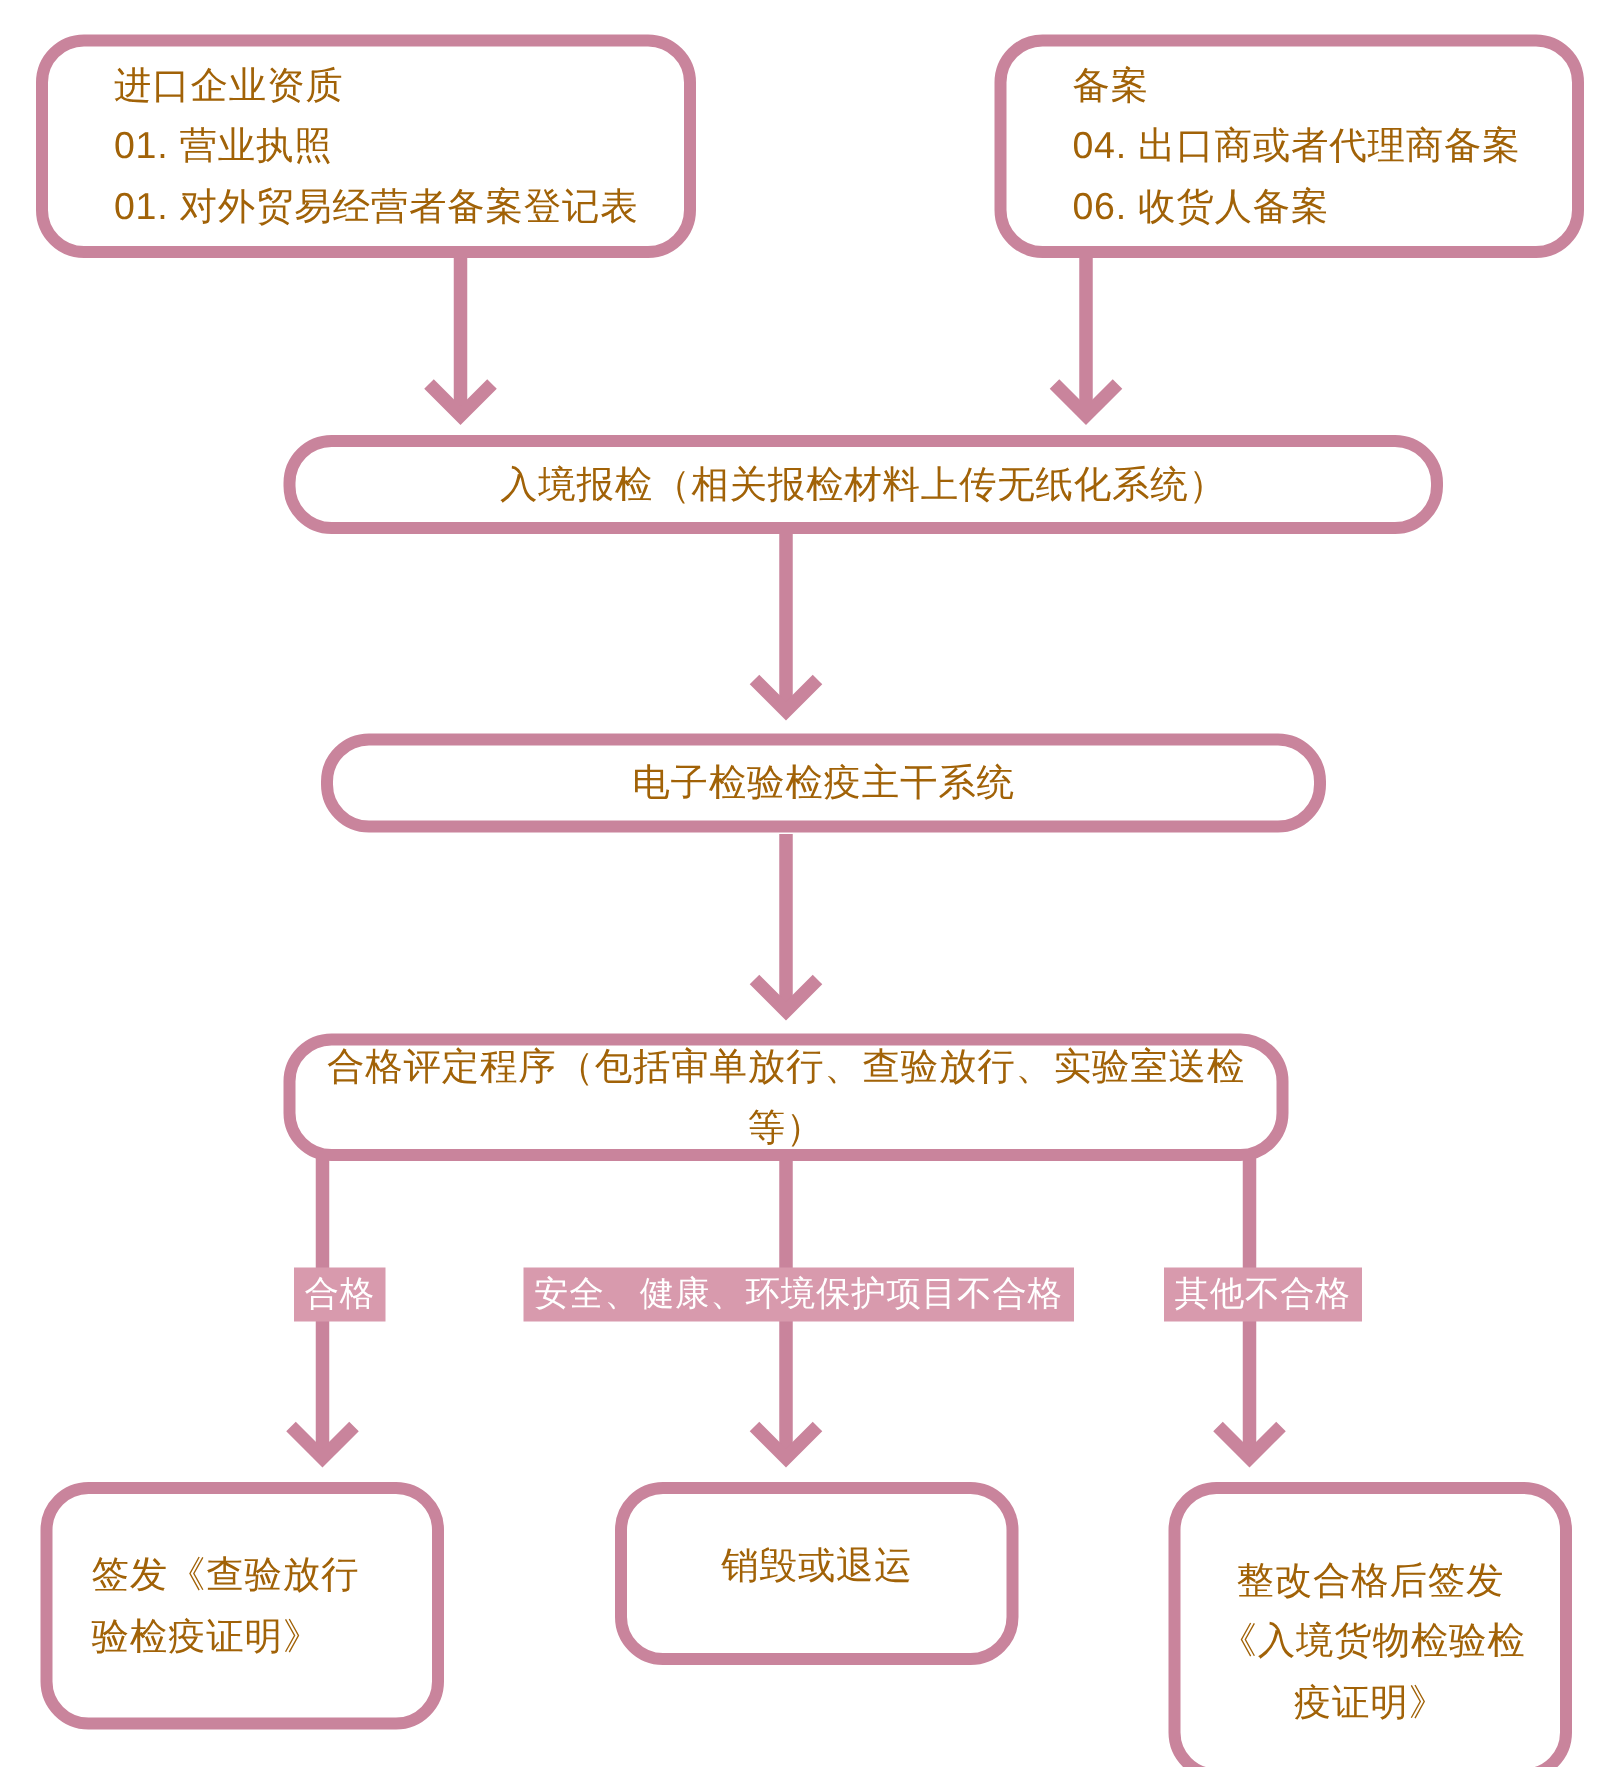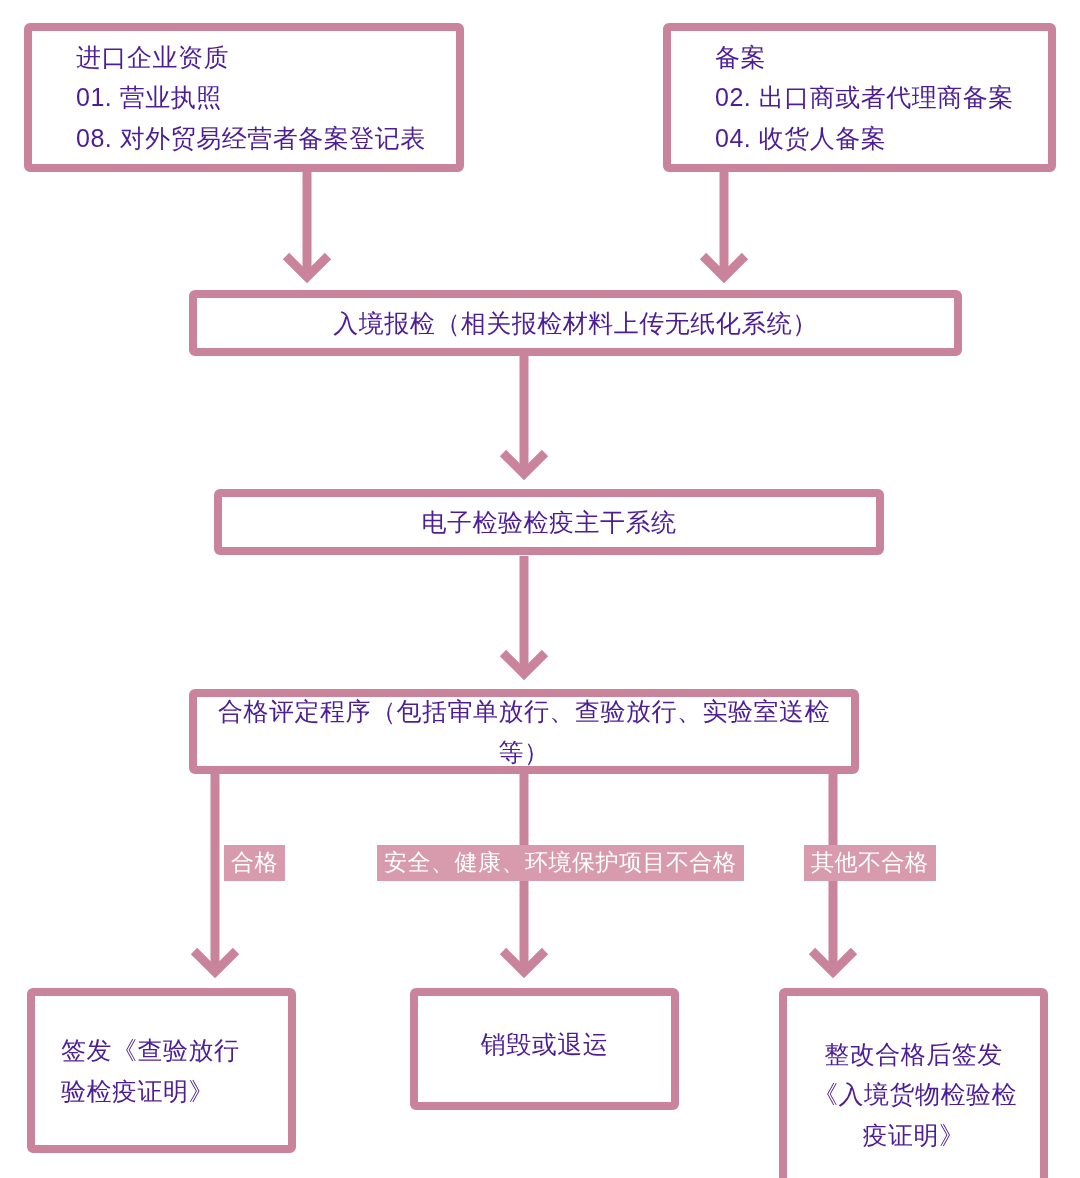--- a/index.html
+++ b/index.html
@@ -31,24 +31,24 @@
     pointer-events: none;
   }
 
   
   .node {
     position: absolute;
     z-index: 2;
     box-sizing: border-box;
     background: #ffffff;
     border: 8px solid #c9849c;
-    border-radius: 6px;
+    border-radius: 32px;
     display: flex;
     align-items: center;
-    color: #4c1d95;
+    color: #a16207;
   }
   .node.center {
     justify-content: center;
     text-align: center;
   }
   .node.left {
     justify-content: flex-start;
     text-align: left;
   }
   .node-text {
@@ -71,21 +71,20 @@
   .branch-label {
     position: absolute;
     z-index: 3;
     background: #d89aad;
     color: #ffffff;
     font-size: 23px;
     line-height: 1;
     padding: 6px 7px 7px 7px;
     white-space: nowrap;
     letter-spacing: 0.5px;
-    margin-left: 28px;
   }
 </style>
 </head>
 <body>
 
 <div id="flow-root">
 
   <svg id="connectors" viewBox="0 0 1080 1178" width="1080" height="1178" aria-hidden="true">
     <g fill="none" stroke="#c9849c" stroke-width="9" stroke-linecap="butt" stroke-linejoin="miter">
 
@@ -110,29 +109,29 @@
       <path d="M 194 951 L 215 972 L 236 951"></path>
       <path d="M 503 951 L 524 972 L 545 951"></path>
       <path d="M 812 951 L 833 972 L 854 951"></path>
     </g>
   </svg>
 
   <div class="node left n-qual" style="left:24px; top:23px; width:440px; height:149px;">
     <span class="node-text">
       <span class="node-line">进口企业资质</span>
       <span class="node-line">01. 营业执照</span>
-      <span class="node-line">08. 对外贸易经营者备案登记表</span>
+      <span class="node-line">01. 对外贸易经营者备案登记表</span>
     </span>
   </div>
 
   <div class="node left n-record" style="left:663px; top:23px; width:393px; height:149px;">
     <span class="node-text">
       <span class="node-line">备案</span>
-      <span class="node-line">02. 出口商或者代理商备案</span>
-      <span class="node-line">04. 收货人备案</span>
+      <span class="node-line">04. 出口商或者代理商备案</span>
+      <span class="node-line">06. 收货人备案</span>
     </span>
   </div>
 
   <div class="node center n-band" style="left:189px; top:290px; width:773px; height:66px;">
     <span class="node-text">入境报检（相关报检材料上传无纸化系统）</span>
   </div>
 
   <div class="node center n-band" style="left:189px; top:489px; width:670px; height:66px;margin-left:25px;">
     <span class="node-text">电子检验检疫主干系统</span>
   </div>

